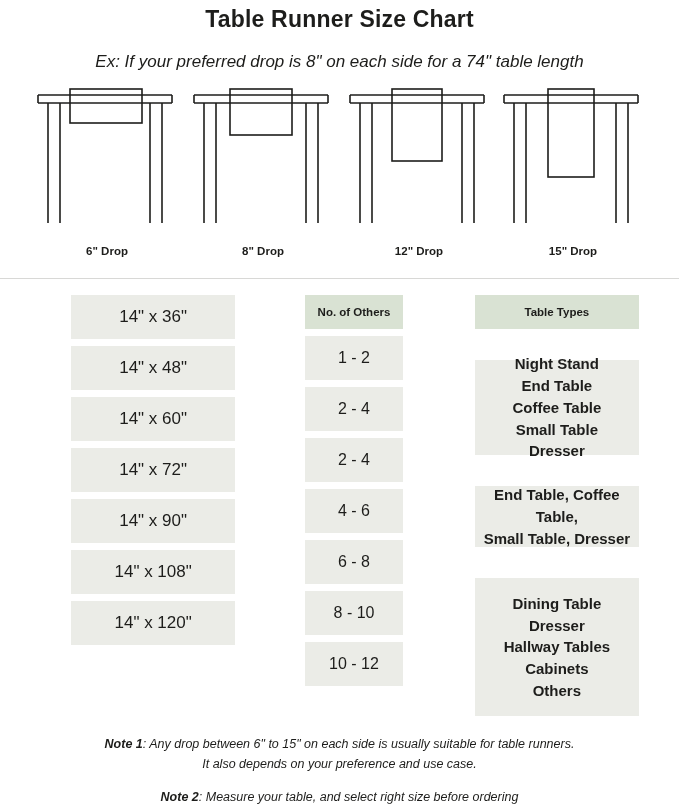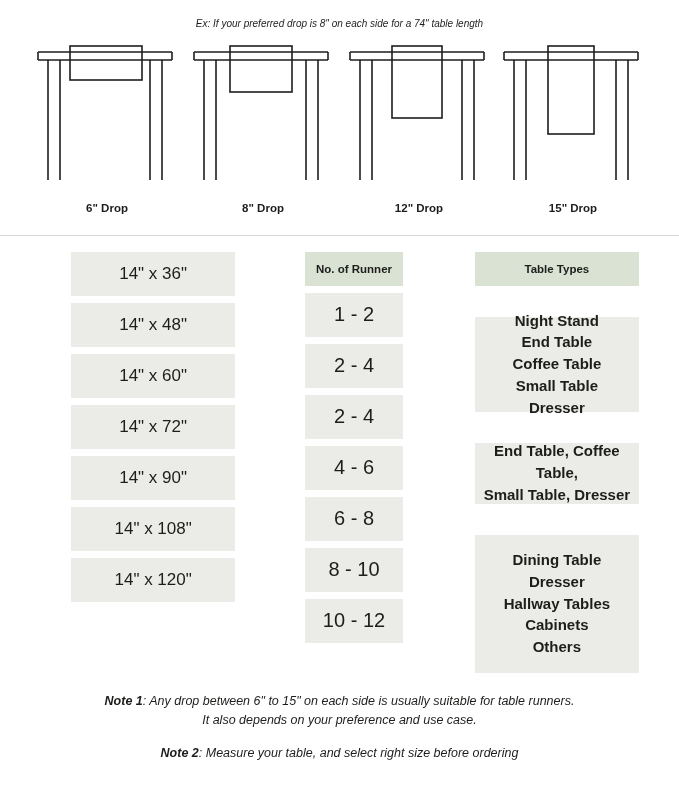--- a/index.html
+++ b/index.html
@@ -32,21 +32,21 @@
   .formula {
     text-align: center;
     font-style: italic;
     font-size: 13.5px;
     margin-top: 17px;
     color: #1d1d1b;
   }
   .example {
     text-align: center;
     font-style: italic;
-    font-size: 10px;
+    font-size: 17px;
     line-height: 1.55;
     margin-top: 16px;
     color: #1d1d1b;
   }
 
   
   .diagrams {
     position: relative;
     margin-top: 10px;
     height: 185px;
@@ -111,21 +111,21 @@
   .cell {
     background: #ebece7;
     height: 44px;
     display: flex;
     align-items: center;
     justify-content: center;
     font-size: 17px;
     color: #1d1d1b;
     margin-bottom: 7px;
   }
-  .cell.seats { font-size: 20px; }
+  .cell.seats { font-size: 16px; }
 
   .types-cell {
     background: #ebece7;
     display: flex;
     align-items: center;
     justify-content: center;
     text-align: center;
     font-size: 15px;
     font-weight: bold;
     line-height: 1.45;
@@ -149,20 +149,21 @@
     padding: 0 38px;
   }
   .notes .note-block { margin-bottom: 14px; }
   .notes b { font-style: italic; font-weight: bold; }
 </style>
 </head>
 <body>
 
 <div class="page">
 
+  <div class="title">Table Runner Size Chart</div>
   <div class="example">
     <div>Ex: If your preferred drop is 8" on each side for a 74" table length</div>
   </div>
 
   <div class="diagrams">
 
     <div class="diagram" style="left:22px;">
       <svg width="170" height="155" viewBox="0 0 170 155">
         <g stroke="#1d1d1b" stroke-width="1.6" fill="none">
           <line x1="16" y1="10" x2="150" y2="10"></line>
@@ -241,21 +242,21 @@
       <div class="cell">14" x 48"</div>
       <div class="cell">14" x 60"</div>
       <div class="cell">14" x 72"</div>
       <div class="cell">14" x 90"</div>
       <div class="cell">14" x 108"</div>
       <div class="cell">14" x 120"</div>
     </div>
 
     <div class="col col-seats">
       <div class="hdr">
-        <span>No. of Runner</span>
+        <span>No. of Others</span>
       </div>
       <div class="cell seats">1 - 2</div>
       <div class="cell seats">2 - 4</div>
       <div class="cell seats">2 - 4</div>
       <div class="cell seats">4 - 6</div>
       <div class="cell seats">6 - 8</div>
       <div class="cell seats">8 - 10</div>
       <div class="cell seats">10 - 12</div>
     </div>
 

